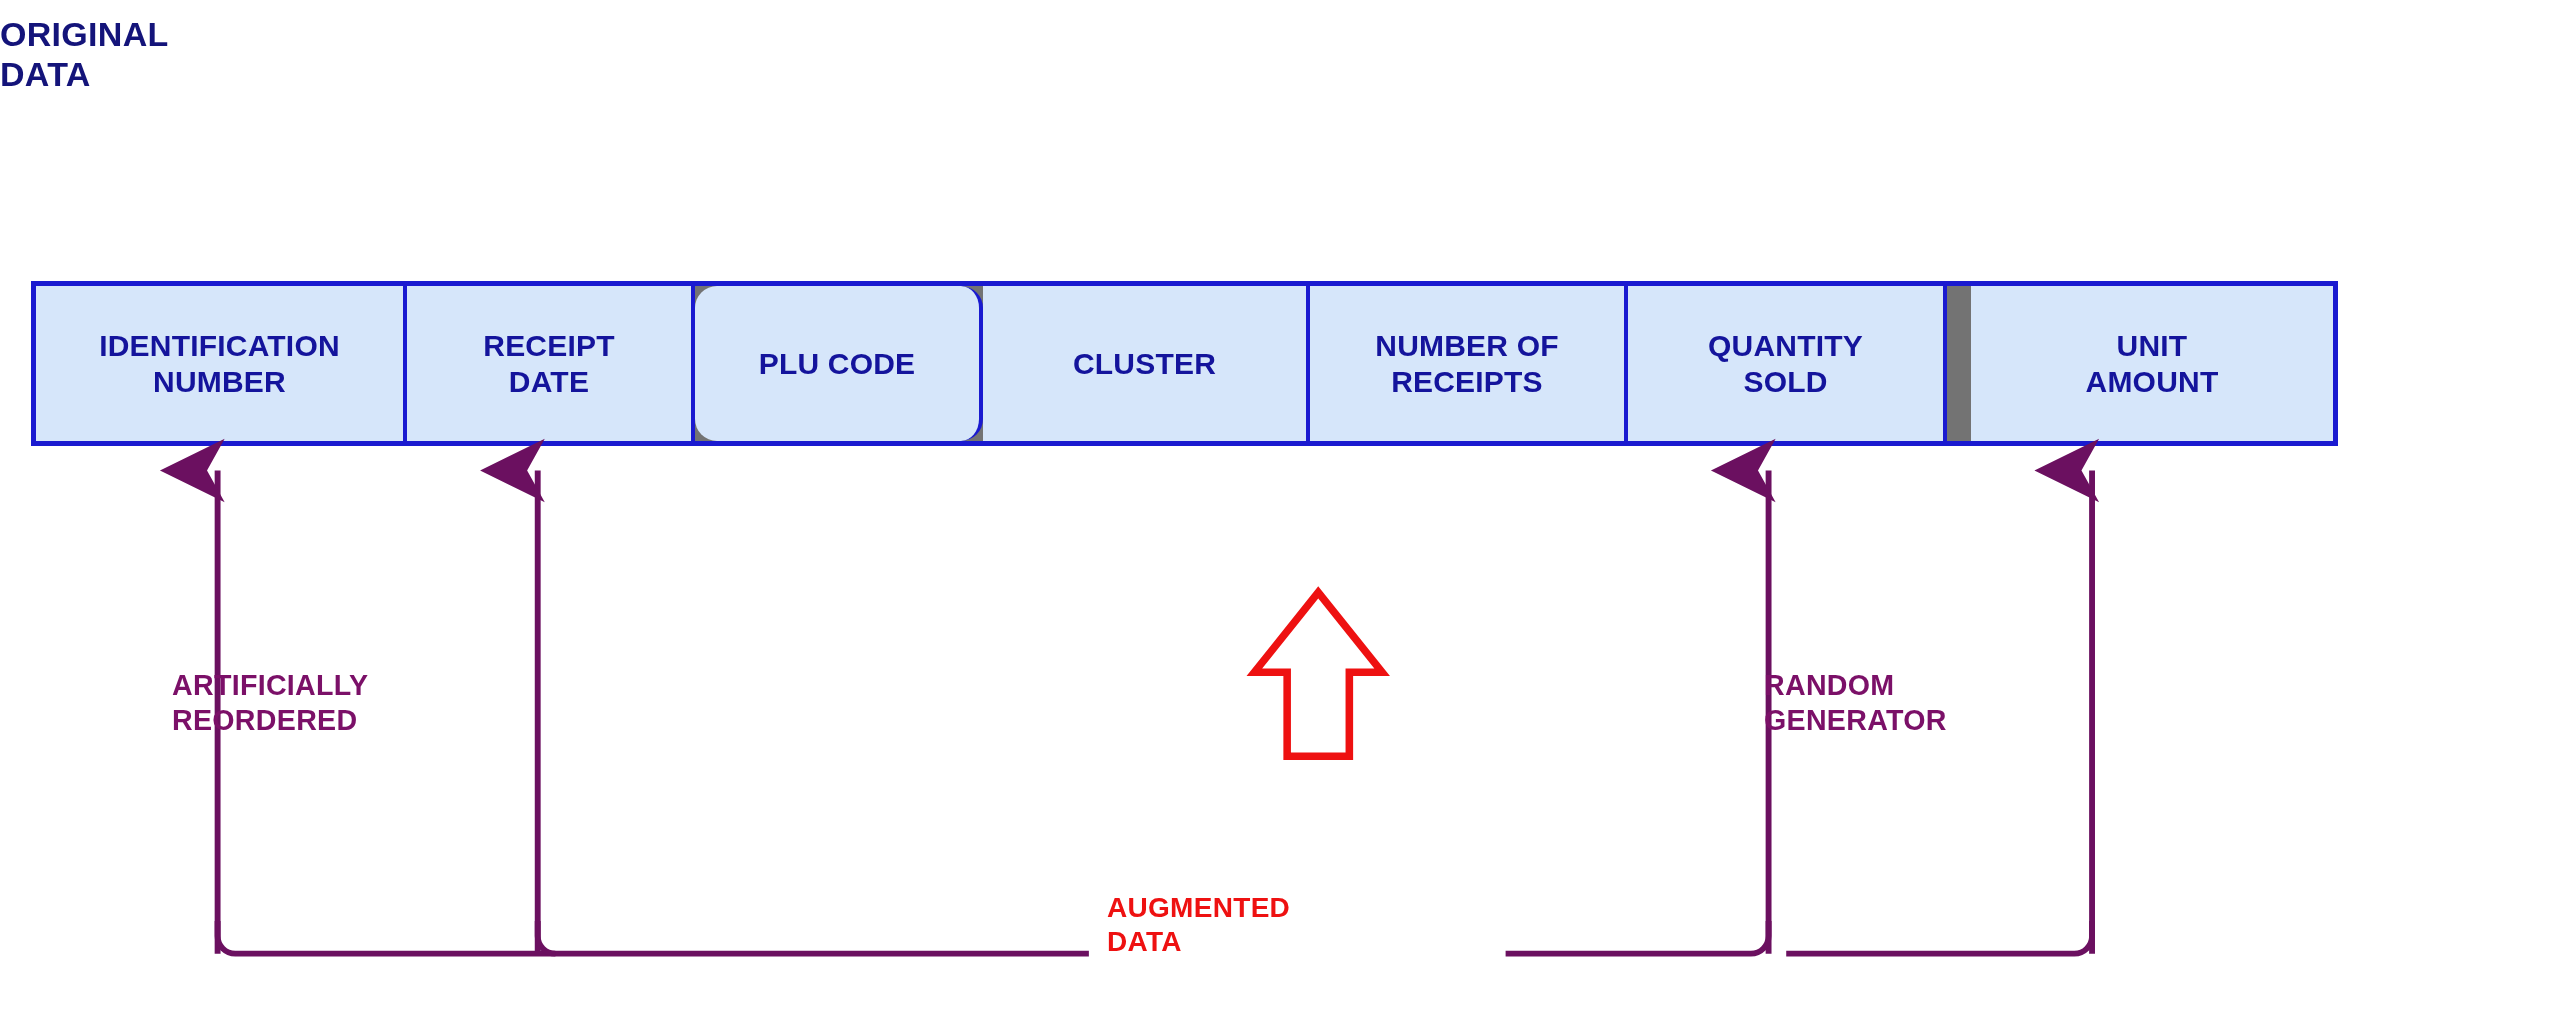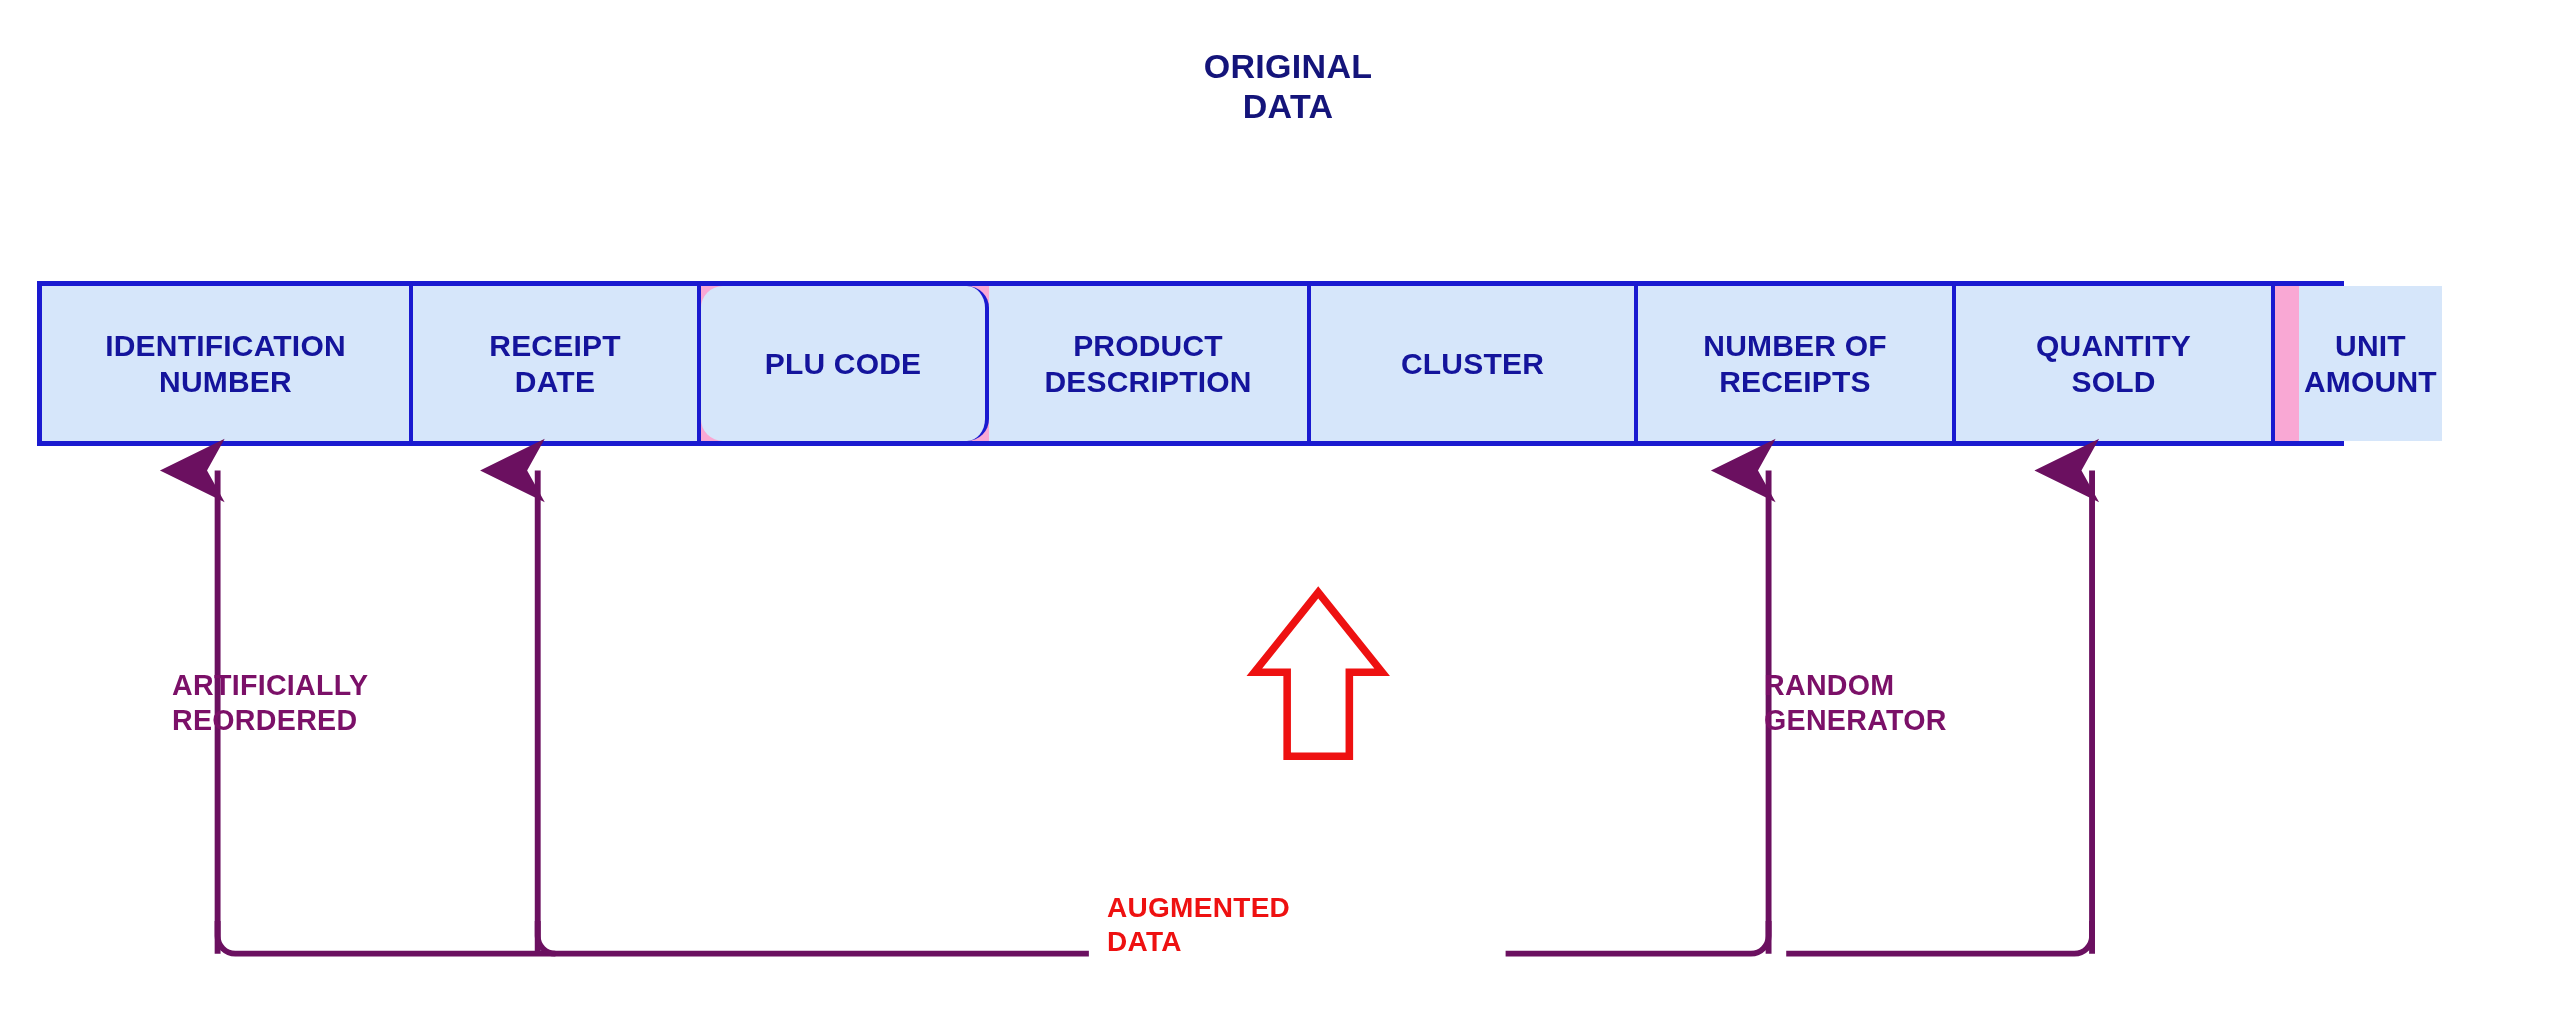--- a/index.html
+++ b/index.html
@@ -18,41 +18,39 @@
     background: #ffffff;
     overflow: hidden;
   }
 
   
   #title {
     position: absolute;
     left: 0;
     top: 15px;
     width: 2576px;
-    text-align: center;
     color: #14147a;
     font-size: 34px;
     font-weight: bold;
     line-height: 1.17;
     letter-spacing: 0.3px;
     white-space: pre-line;
-    margin-top: 32px;
   }
 
   
   #field-table {
     position: absolute;
-    left: 37px;
+    left: 31px;
     top: 281px;
     width: 2307px;
     height: 165px;
     display: flex;
     box-sizing: border-box;
     border: 5.9px solid #1a1ad0;
-    background: #f9a8d4;
+    background: #737373;
   }
   .field-cell {
     box-sizing: border-box;
     background: #d6e6fa;
     border-right: 4.2px solid #1a1ad0;
     display: flex;
     align-items: center;
     justify-content: center;
     text-align: center;
     color: #14149c;
@@ -114,22 +112,20 @@
 
   <div id="title">ORIGINAL
 DATA</div>
 
   <div id="field-table">
     <div class="field-cell" style="flex:0 0 371px;">IDENTIFICATION
 NUMBER</div>
     <div class="field-cell" style="flex:0 0 288px;">RECEIPT
 DATE</div>
     <div class="field-cell" style="flex:0 0 288px;border-radius:22px;">PLU CODE</div>
-    <div class="field-cell" style="flex:0 0 322px;">PRODUCT
-DESCRIPTION</div>
     <div class="field-cell" style="flex:0 0 327px;">CLUSTER</div>
     <div class="field-cell" style="flex:0 0 318px;">NUMBER OF
 RECEIPTS</div>
     <div class="field-cell" style="flex:0 0 319px;">QUANTITY
 SOLD</div>
     <div class="field-cell" style="flex:1 1 auto;margin-left:24px;">UNIT
 AMOUNT</div>
   </div>
 
   <svg id="overlay" viewBox="0 0 3066 1227">

